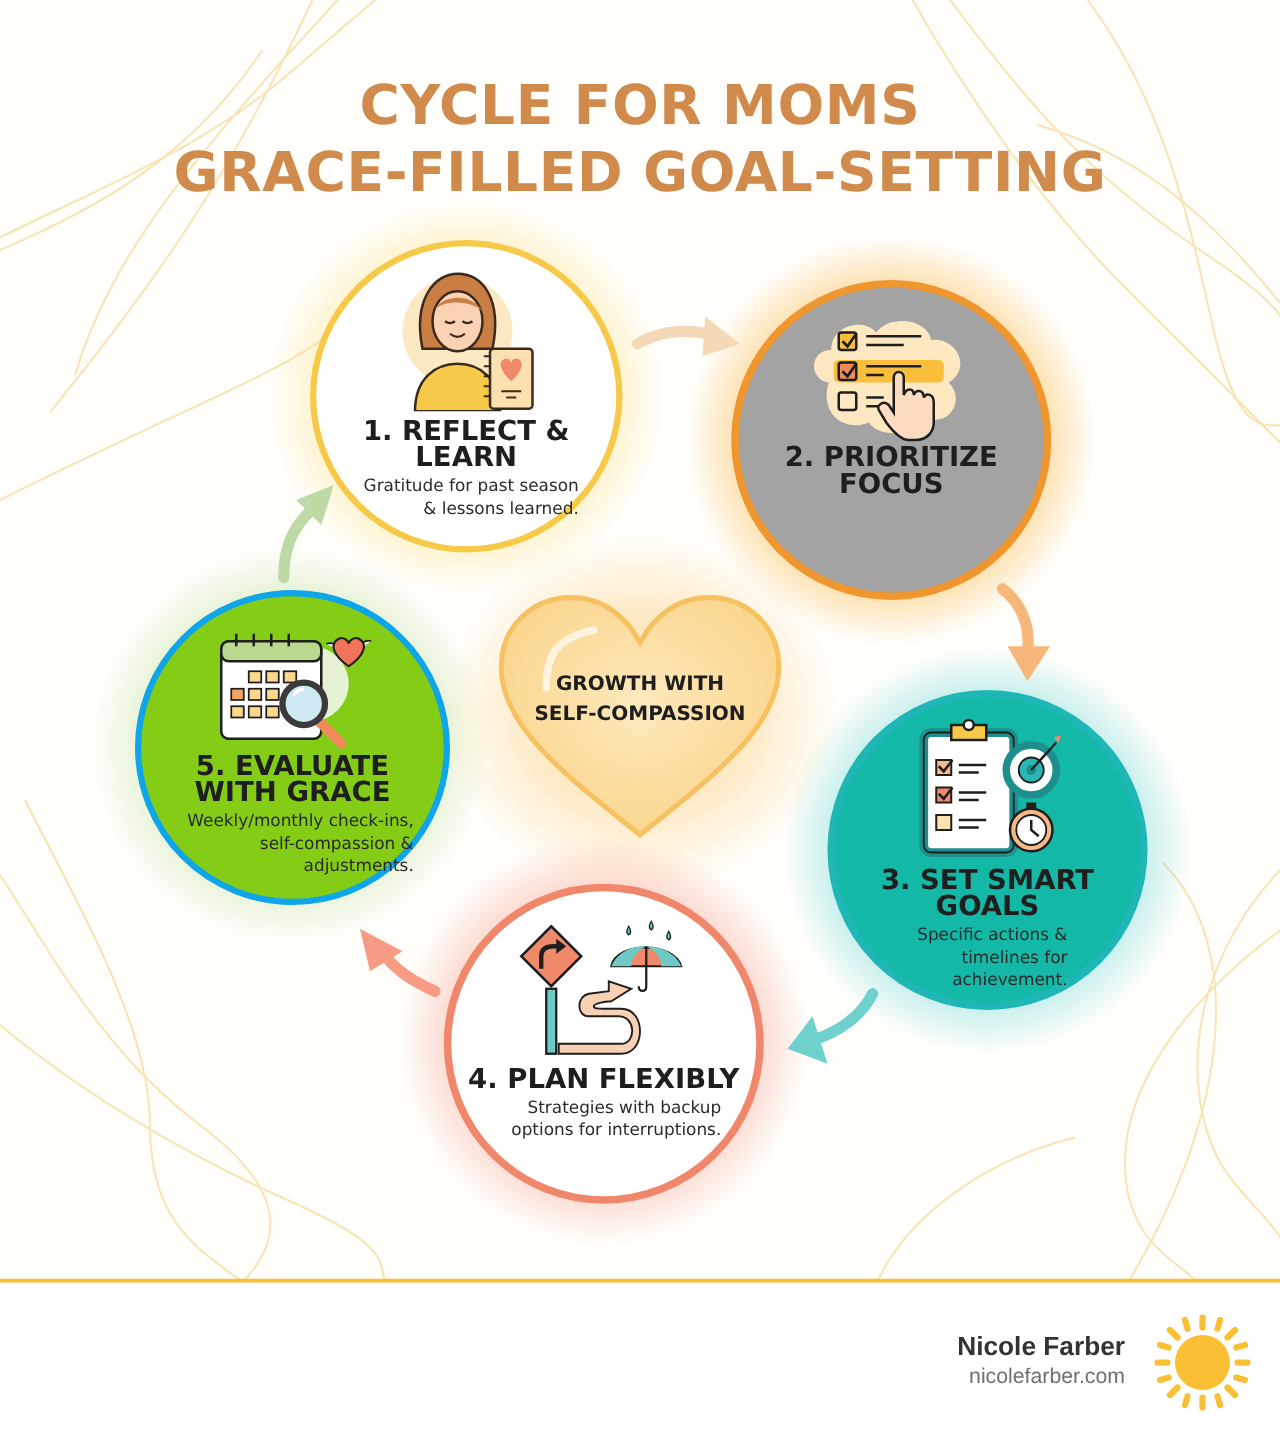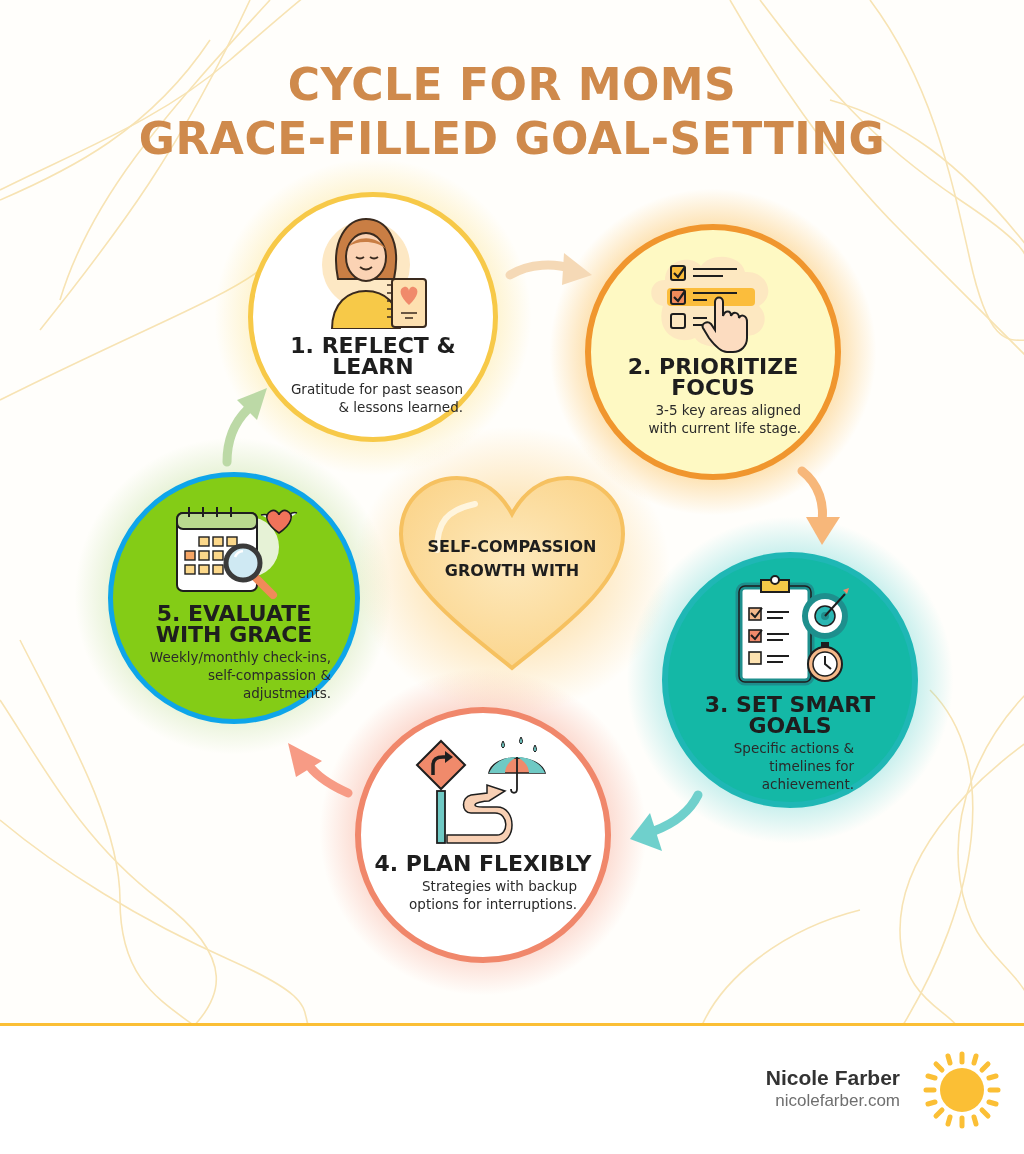--- a/index.html
+++ b/index.html
@@ -84,58 +84,57 @@
     <defs>
       <radialGradient id="hg" cx="50%" cy="45%" r="60%">
         <stop offset="0%" stop-color="#fde9bd"></stop>
         <stop offset="100%" stop-color="#fbd48a"></stop>
       </radialGradient>
     </defs>
     <path d="M117 196 C 60 150, 6 110, 6 62 C 6 28, 32 6, 62 6 C 88 6, 106 22, 117 42 C 128 22, 146 6, 172 6 C 202 6, 228 28, 228 62 C 228 110, 174 150, 117 196 Z" fill="url(#hg)" stroke="#f6c160" stroke-width="4"></path>
     <path d="M42 78 C 42 50, 52 38, 80 32" fill="none" stroke="#fff7e4" stroke-width="6" stroke-linecap="round" opacity="0.9"></path>
   </svg>
   <div class="heart-text">
+    <div>GROWTH WITH</div>
     <div>SELF-COMPASSION</div>
-    <div>GROWTH WITH</div>
   </div>
 
   <div class="step" style="left:248px;top:192px;width:250px;height:250px;background:#ffffff;border:5px solid #f7c948;">
     <svg class="icon" viewBox="0 0 130 120" style="margin-top:12px;">
       <circle cx="58" cy="56" r="44" fill="#fde8c4"></circle>
       <path d="M30 70 C 22 30, 40 10, 58 10 C 78 10, 94 30, 86 70 Z" fill="#c97e44" stroke="#3a2a1e" stroke-width="2"></path>
       <ellipse cx="58" cy="48" rx="20" ry="24" fill="#fbd3b4" stroke="#3a2a1e" stroke-width="2"></ellipse>
       <path d="M40 38 C 48 26, 70 26, 78 40 C 70 32, 50 30, 40 38 Z" fill="#c97e44"></path>
       <path d="M48 48 q4 3 8 0 M62 48 q4 3 8 0" stroke="#3a2a1e" stroke-width="1.8" fill="none"></path>
       <path d="M52 58 q6 5 12 0" stroke="#3a2a1e" stroke-width="1.8" fill="none"></path>
       <path d="M24 120 C 24 94, 40 82, 58 82 C 76 82, 92 94, 92 120 Z" fill="#f7c948" stroke="#3a2a1e" stroke-width="2"></path>
       <rect x="84" y="70" width="34" height="48" rx="3" fill="#fde0b0" stroke="#3a2a1e" stroke-width="2"></rect>
       <path d="M84 76 h-5 M84 84 h-5 M84 92 h-5 M84 100 h-5 M84 108 h-5" stroke="#3a2a1e" stroke-width="1.6"></path>
       <path d="M101 96 C 92 88, 90 80, 96 78 C 99 77, 101 80, 101 82 C 101 80, 103 77, 106 78 C 112 80, 110 88, 101 96 Z" fill="#f08a6b"></path>
       <path d="M93 104 h16 M97 109 h8" stroke="#3a2a1e" stroke-width="1.6"></path>
     </svg>
     <div class="label">1. REFLECT &amp; LEARN</div>
     <div class="desc" style="padding:0 30px;">Gratitude for past season &amp; lessons learned.</div>
   </div>
 
-  <div class="step" style="left:585px;top:224px;width:256px;height:256px;background:#fef9c3;border:6px solid #f0962e;">
+  <div class="step" style="left:585px;top:224px;width:256px;height:256px;background:#a3a3a3;border:6px solid #f0962e;">
     <svg class="icon" viewBox="0 0 140 110" style="width:140px;height:110px;margin-top:16px;">
       <path d="M20 60 C 4 58, 4 34, 22 34 C 22 14, 48 8, 58 20 C 68 6, 98 8, 102 26 C 124 24, 134 50, 116 60 C 130 74, 116 96, 98 88 C 88 104, 60 104, 52 92 C 34 100, 12 86, 20 60 Z" fill="#fde8c1"></path>
       <rect x="28" y="20" width="14" height="14" rx="2" fill="#fbbd3c" stroke="#1e1e1e" stroke-width="2"></rect>
       <path d="M31 27 l4 4 l7 -10" stroke="#1e1e1e" stroke-width="2.2" fill="none"></path>
       <path d="M50 23 h44 M50 30 h30" stroke="#1e1e1e" stroke-width="2"></path>
       <rect x="24" y="42" width="88" height="18" rx="4" fill="#fbbd3c"></rect>
       <rect x="28" y="44" width="14" height="14" rx="2" fill="#f08a5a" stroke="#1e1e1e" stroke-width="2"></rect>
       <path d="M31 51 l4 4 l7 -10" stroke="#1e1e1e" stroke-width="2.2" fill="none"></path>
       <path d="M50 47 h44 M50 54 h14" stroke="#1e1e1e" stroke-width="2"></path>
       <rect x="28" y="68" width="14" height="14" rx="2" fill="#fde8c1" stroke="#1e1e1e" stroke-width="2"></rect>
       <path d="M50 72 h14 M50 79 h10" stroke="#1e1e1e" stroke-width="2"></path>
       <path d="M72 56 C 72 50, 80 50, 80 56 L 80 70 C 82 64, 88 64, 88 70 C 90 65, 96 66, 96 72 C 98 68, 104 69, 104 76 L 104 92 C 104 100, 98 106, 90 106 L 84 106 C 78 106, 72 100, 66 92 L 60 82 C 58 78, 64 74, 68 78 L 72 84 Z" fill="#fcdcc0" stroke="#1e1e1e" stroke-width="2"></path>
     </svg>
     <div class="label" style="margin-top:0;">2. PRIORITIZE FOCUS</div>
-    <div class="desc" style="padding:0 34px;">3-5 key areas aligned with current life stage.</div>
   </div>
 
   <div class="step" style="left:662px;top:552px;width:256px;height:256px;background:#14b8a6;border:6px solid #1fb7b5;">
     <svg class="icon" viewBox="0 0 130 120" style="margin-top:14px;">
       <rect x="14" y="14" width="72" height="96" rx="6" fill="#ffffff" stroke="#1e8f8d" stroke-width="7"></rect>
       <rect x="14" y="14" width="72" height="96" rx="6" fill="none" stroke="#1e1e1e" stroke-width="1.5"></rect>
       <path d="M36 8 h28 v12 h-28 z" fill="#f7c948" stroke="#1e1e1e" stroke-width="2"></path>
       <circle cx="50" cy="8" r="4" fill="#ffffff" stroke="#1e1e1e" stroke-width="2"></circle>
       <rect x="24" y="36" width="12" height="12" fill="#f5b98a" stroke="#1e1e1e" stroke-width="1.6"></rect>
       <path d="M26 41 l4 4 l7 -9" stroke="#1e1e1e" stroke-width="2" fill="none"></path>

